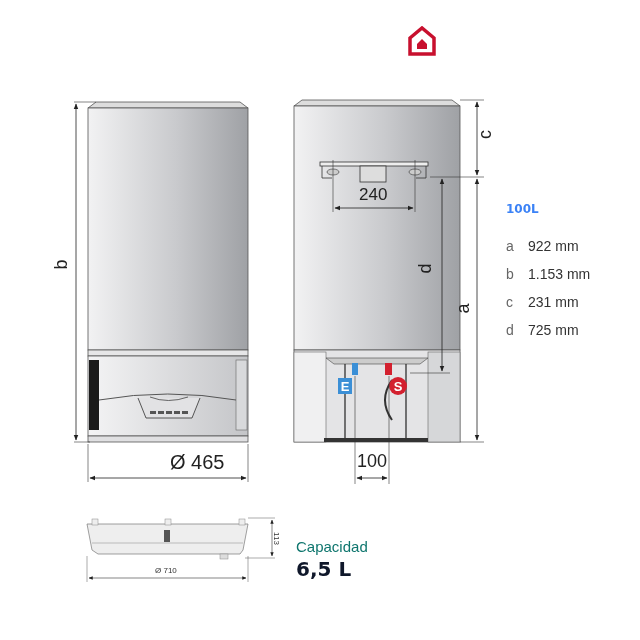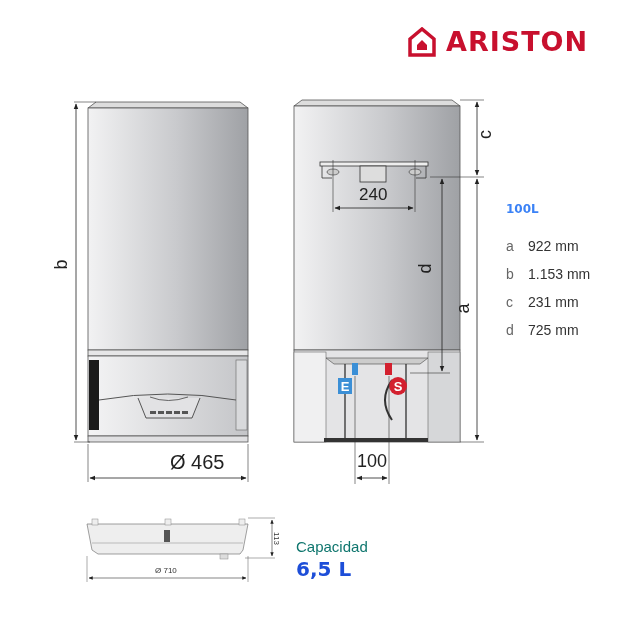--- a/index.html
+++ b/index.html
@@ -5,31 +5,30 @@
   html,body{margin:0;padding:0;background:#fff;}
   body{width:640px;height:640px;position:relative;overflow:hidden;font-family:"Liberation Sans",sans-serif;}
   .abs{position:absolute;}
   svg text{font-family:"Liberation Sans",sans-serif;}
   .brand{left:408px;top:26px;display:flex;align-items:center;gap:10px;}
   .brand-name{color:#c8102e;font-weight:bold;font-size:27px;letter-spacing:1px;font-family:"DejaVu Sans",sans-serif;}
   .spec-title{left:506px;top:202px;font-size:12px;font-weight:bold;color:#3b82f6;font-family:"DejaVu Sans",sans-serif;}
   .spec-row{position:absolute;left:506px;font-size:14px;color:#333;display:flex;}
   .spec-key{width:22px;color:#666;}
   .cap-label{left:296px;top:538px;font-size:15px;color:#0f766e;}
-  .cap-value{left:296px;top:557px;font-size:20px;font-weight:bold;color:#1d4ed8;font-family:"DejaVu Sans",sans-serif;}
+  .cap-value{left:296px;top:557px;font-size:20px;font-weight:bold;color:#0f172a;font-family:"DejaVu Sans",sans-serif;}
 </style>
 </head>
 <body>
 
 <div class="abs brand">
   <svg width="28" height="30" viewBox="0 0 28 30">
     <path d="M2 12 L14 2 L26 12 L26 28 L2 28 Z" fill="none" stroke="#c8102e" stroke-width="3.5" stroke-linejoin="miter"></path>
     <path d="M9 18 L14 13 L19 18 L19 23 L9 23 Z" fill="#c8102e"></path>
   </svg>
-  <span class="brand-name">ARISTON</span>
 </div>
 
 <svg class="abs" style="left:0;top:0" width="640" height="640" viewBox="0 0 640 640">
   <defs>
     <linearGradient id="bodyG" x1="0" x2="1">
       <stop offset="0" stop-color="#f2f2f3"></stop>
       <stop offset="0.55" stop-color="#c9cacd"></stop>
       <stop offset="1" stop-color="#9fa1a5"></stop>
     </linearGradient>
     <linearGradient id="baseG" x1="0" x2="1">

